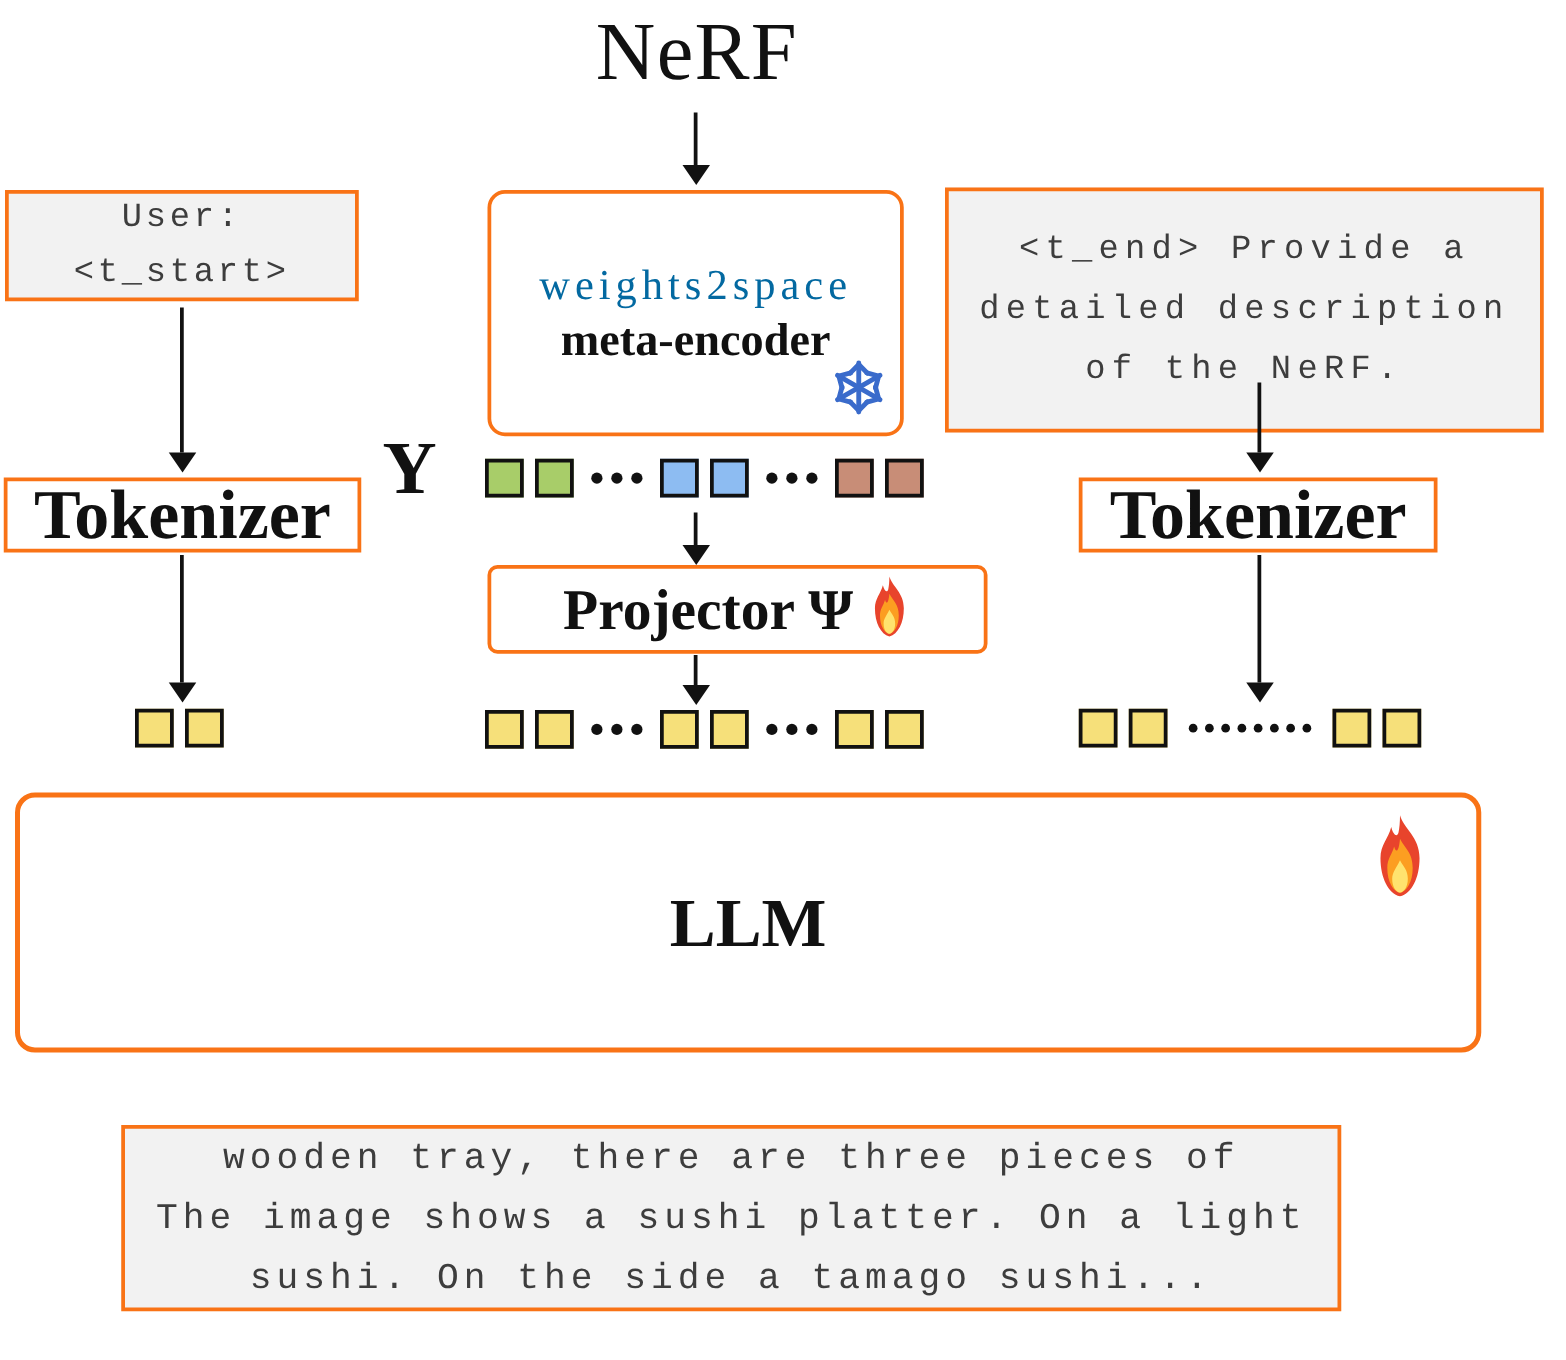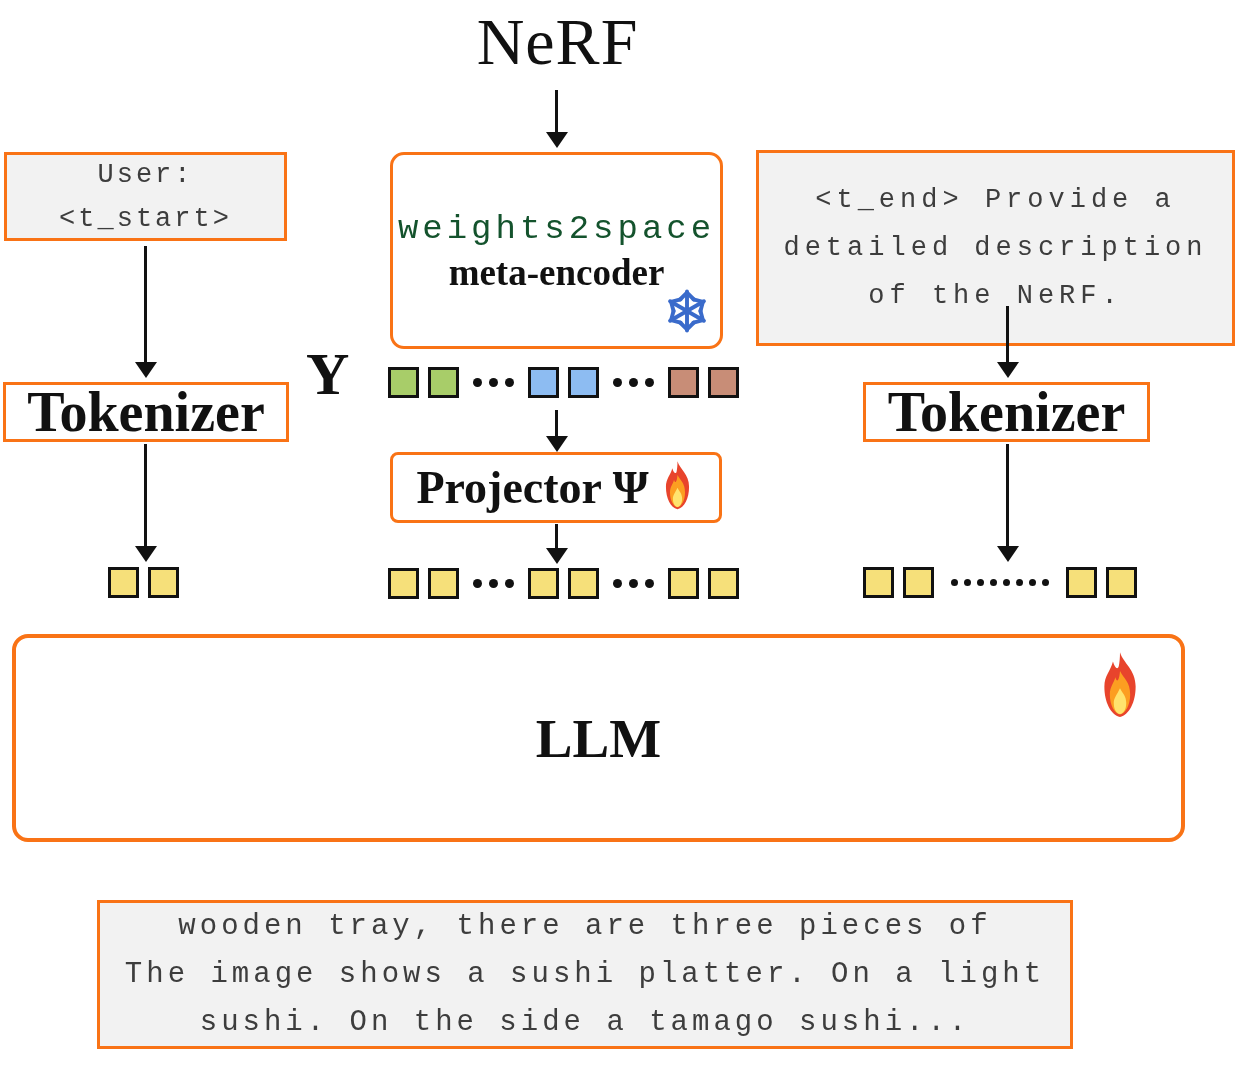--- a/index.html
+++ b/index.html
@@ -30,33 +30,33 @@
   .dots{display:flex;align-items:center;gap:7px;padding:0 5px;flex:0 0 auto;}
   .dot{width:9px;height:9px;border-radius:50%;background:#111;}
   .dots.small{gap:6px;padding:0 8px;}
   .dots.small .dot{width:7px;height:7px;}
 
   
   #nerf-title{position:absolute;left:390px;top:4px;width:335px;text-align:center;
     font-size:66px;font-weight:normal;letter-spacing:1px;}
   #encoder-box{left:390px;top:152px;width:333px;height:197px;border-radius:14px;
     display:flex;flex-direction:column;justify-content:center;align-items:center;}
-  #encoder-box .l1{font-size:34px;letter-spacing:4px;color:#14532d;line-height:44px;}
+  #encoder-box .l1{font-size:34px;letter-spacing:4px;color:#0369a1;line-height:44px;font-family:Liberation Serif, serif;}
   #encoder-box .l2{font-size:37px;line-height:44px;}
   #encoder-snowflake{position:absolute;right:10px;bottom:8px;}
 
   #user-box{left:4px;top:152px;width:283px;height:89px;}
   #user-box div{font-size:27px;letter-spacing:3px;line-height:44px;}
 
   #prompt-box{left:756px;top:150px;width:479px;height:196px;}
   #prompt-box div{font-size:27px;letter-spacing:5px;line-height:48px;white-space:nowrap;}
 
   #y-label{position:absolute;left:306px;top:342px;font-size:60px;font-weight:bold;line-height:64px;}
 
-  #projector-box{left:390px;top:452px;width:332px;height:71px;border-radius:8px;
+  #projector-box{left:390px;top:452px;width:400px;height:71px;border-radius:8px;
     display:flex;flex-direction:row;justify-content:center;align-items:center;gap:10px;}
   #projector-box .lbl{font-size:46px;line-height:46px;}
 
   .tokenizer{display:flex;justify-content:center;align-items:center;font-size:56px;}
   #tokenizer-left{left:3px;top:382px;width:286px;height:60px;}
   #tokenizer-right{left:863px;top:382px;width:287px;height:60px;}
 
   #llm-box{left:12px;top:634px;width:1173px;height:208px;border-radius:16px;border-width:4px;
     display:flex;justify-content:center;align-items:center;}
   #llm-box .lbl{font-size:55px;}

